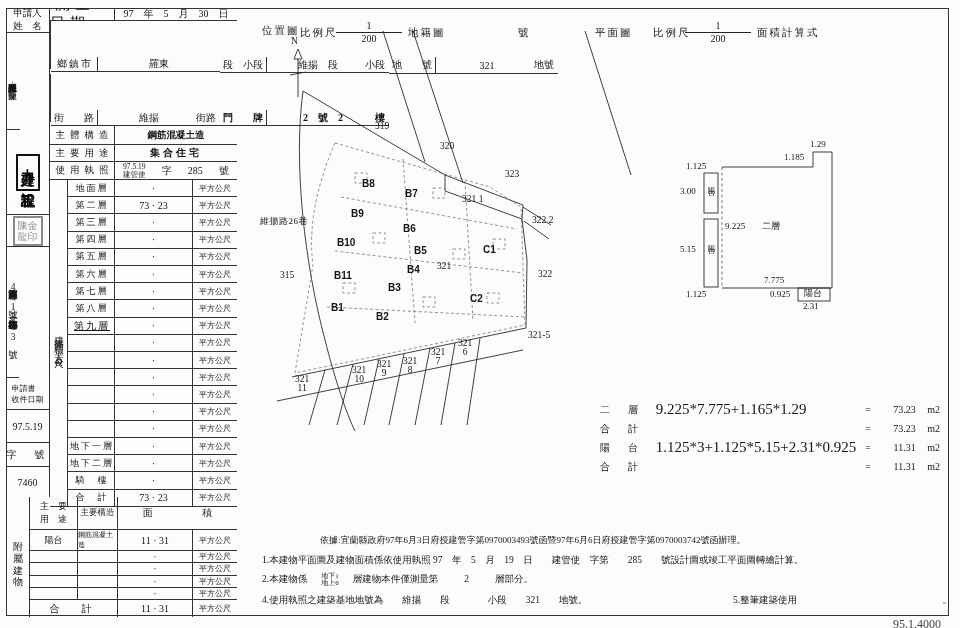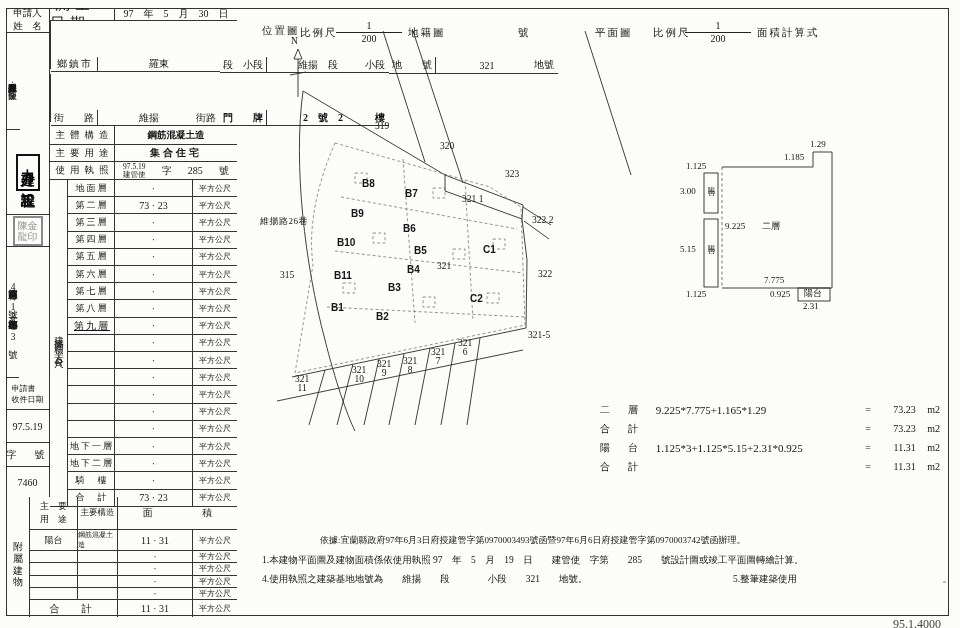--- a/index.html
+++ b/index.html
@@ -62,21 +62,21 @@
   
   #plan{left:680px;top:140px;width:202px;height:186px;}
   .dashline{fill:none;stroke:#555;stroke-width:0.8;stroke-dasharray:3 2.5;}
   .plabel{position:absolute;font-size:9px;line-height:9px;white-space:pre-line;}
   .plabel.pv{writing-mode:vertical-rl;text-orientation:upright;font-size:7.5px;letter-spacing:1px;}
 
   
   #calc{left:600px;top:400px;width:340px;}
   .crow{display:flex;height:19px;align-items:center;}
   .cl{width:52px;letter-spacing:4px;}
-  .cf{width:218px;font-size:11px;padding-left:7px;}
+  .cf{width:218px;font-size:15px;padding-left:7px;}
   .ce{width:18px;text-align:center;}
   .cv{width:42px;text-align:right;}
   .cu{width:26px;text-align:right;font-size:10px;}
 
   
   #notes{left:262px;top:534px;width:690px;font-size:9.5px;}
   #notes .nline{margin-bottom:6.5px;white-space:nowrap;}
   #note-ref{padding-left:58px;font-size:9px;}
   .nstack{display:inline-flex;flex-direction:column;font-size:7px;line-height:7px;vertical-align:middle;margin:0 14px;}
   .ngap{display:inline-block;width:26px;}
@@ -506,20 +506,26 @@
       <span class="cf"></span>
       <span class="ce">=</span>
       <span class="cv">11.31</span>
       <span class="cu">m2</span>
     </div>
     </div>
 
   <div id="notes" class="abs">
     <div class="nline" id="note-ref">依據:宜蘭縣政府97年6月3日府授建管字第0970003493號函暨97年6月6日府授建管字第0970003742號函辦理。</div>
     <div class="nline">1.本建物平面圖及建物面積係依使用執照 97　年　5　月　19　日　　建管使　字第　　285　　號設計圖或竣工平面圖轉繪計算。</div>
+    <div class="nline">
+      <span>2.本建物係</span><span class="nstack">
+          <span>地下1</span>
+          <span>地上6</span>
+        </span><span>層建物本件僅測量第</span><span class="ngap"></span><span>2</span><span class="ngap"></span><span>層部分。</span>
+    </div>
     <div class="nline" id="note45">
       <span>4.使用執照之建築基地地號為　　維揚　　段　　　　小段　　321　　地號。</span>
       <span>5.整筆建築使用</span>
       <span>。</span>
     </div>
   </div>
 
   <span id="footer-code">95.1.4000</span>
 </div>
 

